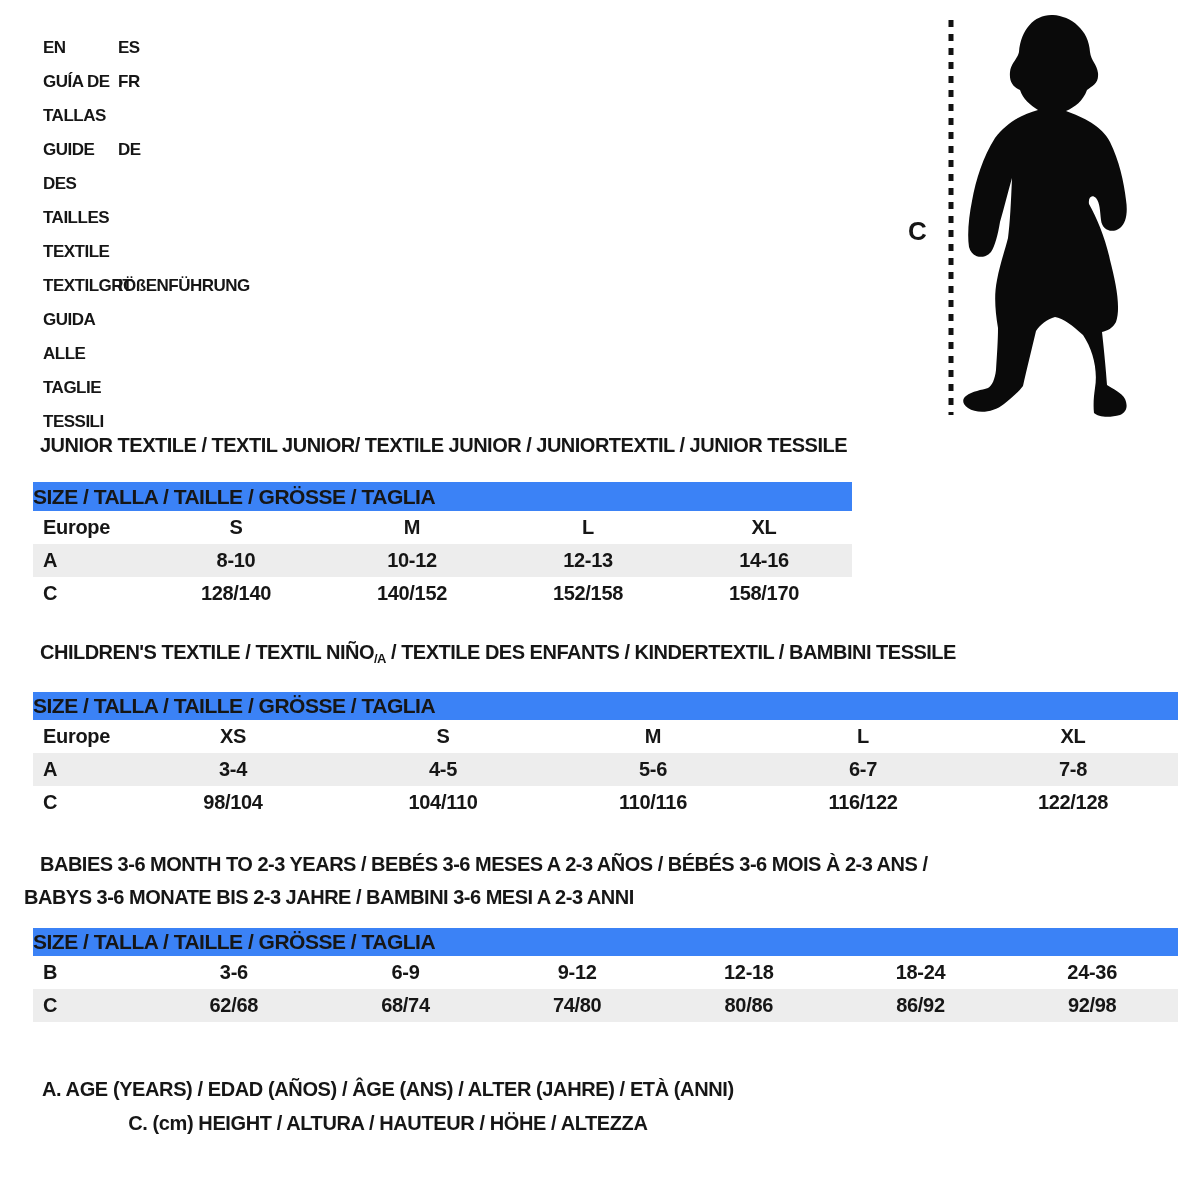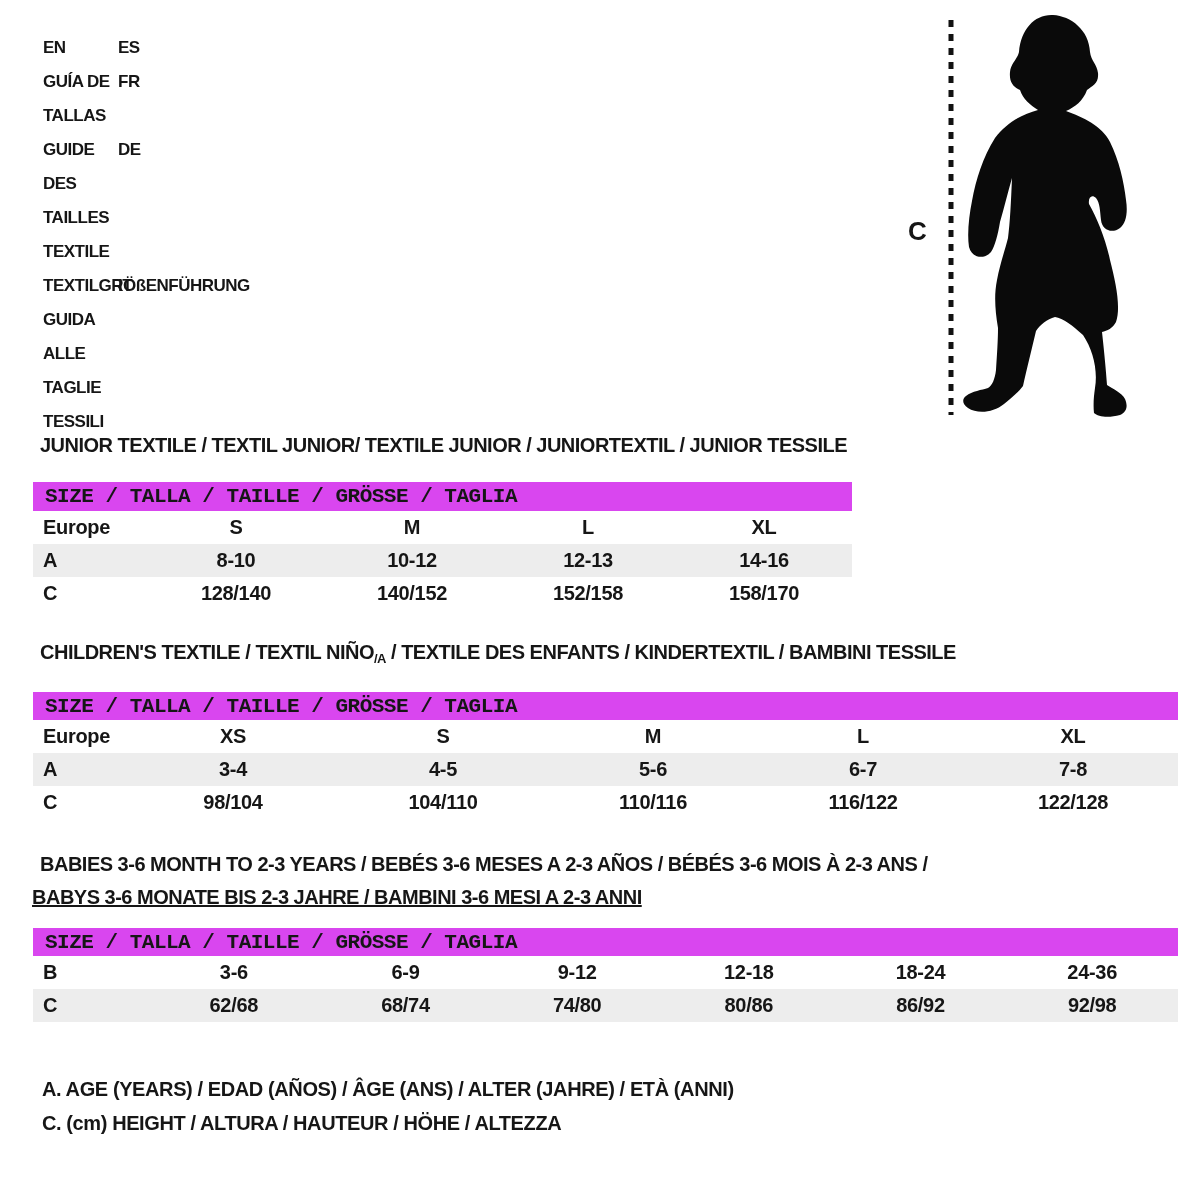--- a/index.html
+++ b/index.html
@@ -14,34 +14,34 @@
   .lang-list { left:43px; top:31px; display:grid; grid-template-columns:75px auto;
     font-size:17px; line-height:34px; letter-spacing:-0.5px; }
 
   
   .fig-svg { left:895px; top:5px; }
   .c-label { left:908px; top:216px; font-size:26px; }
 
   
   .sec-title { font-size:20px; letter-spacing:-0.5px; white-space:nowrap; }
   .size-table { position:absolute; }
-  .bar { background:#d946ef; height:29px; display:flex; align-items:center;
-    padding-left:12px; font-size:21px; letter-spacing:-0.5px;font-family:Liberation Mono, monospace; }
+  .bar { background:#3b82f6; height:29px; display:flex; align-items:center;
+    padding-left:0; font-size:21px; letter-spacing:-0.5px; }
   .bar.thin { height:28px; }
   .row { display:grid; height:33px; align-items:center; font-size:20px; letter-spacing:-0.3px; }
   .row.shaded { background:#ededed; }
   .row .lbl { padding-left:10px; text-align:left; }
   .row .val { text-align:center; }
   .cols4 { grid-template-columns:115px repeat(4,1fr); }
   .cols5 { grid-template-columns:95px repeat(5,1fr); }
   .cols6 { grid-template-columns:115px repeat(6,1fr); }
   .sub { font-size:13px; position:relative; top:4px; letter-spacing:-0.5px; }
 
   
-  .legend { left:42px; top:1072px; font-size:20px; line-height:34px; letter-spacing:-0.4px; }
+  .legend { left:42px; top:1072px; font-size:20px; line-height:34px; letter-spacing:-0.4px;text-align:center; }
 </style>
 </head>
 <body>
 
 <div class="abs lang-list">
   <div>EN</div>
   <div>ES</div>
   <div>GUÍA DE TALLAS</div>
   <div>FR</div>
   <div>GUIDE DES TAILLES TEXTILE</div>
@@ -153,21 +153,21 @@
     <div class="lbl">C</div>
     <div class="val">98/104</div>
     <div class="val">104/110</div>
     <div class="val">110/116</div>
     <div class="val">116/122</div>
     <div class="val">122/128</div>
   </div>
 </div>
 
 <div class="abs sec-title" style="left:40px; top:853px;">BABIES 3-6 MONTH TO 2-3 YEARS / BEBÉS 3-6 MESES A 2-3 AÑOS / BÉBÉS 3-6 MOIS À 2-3 ANS /</div>
-<div class="abs sec-title" style="left:32px; top:886px;text-decoration:underline;">BABYS 3-6 MONATE BIS 2-3 JAHRE / BAMBINI 3-6 MESI A 2-3 ANNI</div>
+<div class="abs sec-title" style="left:24px; top:886px;">BABYS 3-6 MONATE BIS 2-3 JAHRE / BAMBINI 3-6 MESI A 2-3 ANNI</div>
 <div class="size-table" style="left:33px; top:928px; width:1145px;">
   <div class="bar thin">SIZE / TALLA / TAILLE / GRÖSSE / TAGLIA</div>
   <div class="row cols6">
     <div class="lbl">B</div>
     <div class="val">3-6</div>
     <div class="val">6-9</div>
     <div class="val">9-12</div>
     <div class="val">12-18</div>
     <div class="val">18-24</div>
     <div class="val">24-36</div>

